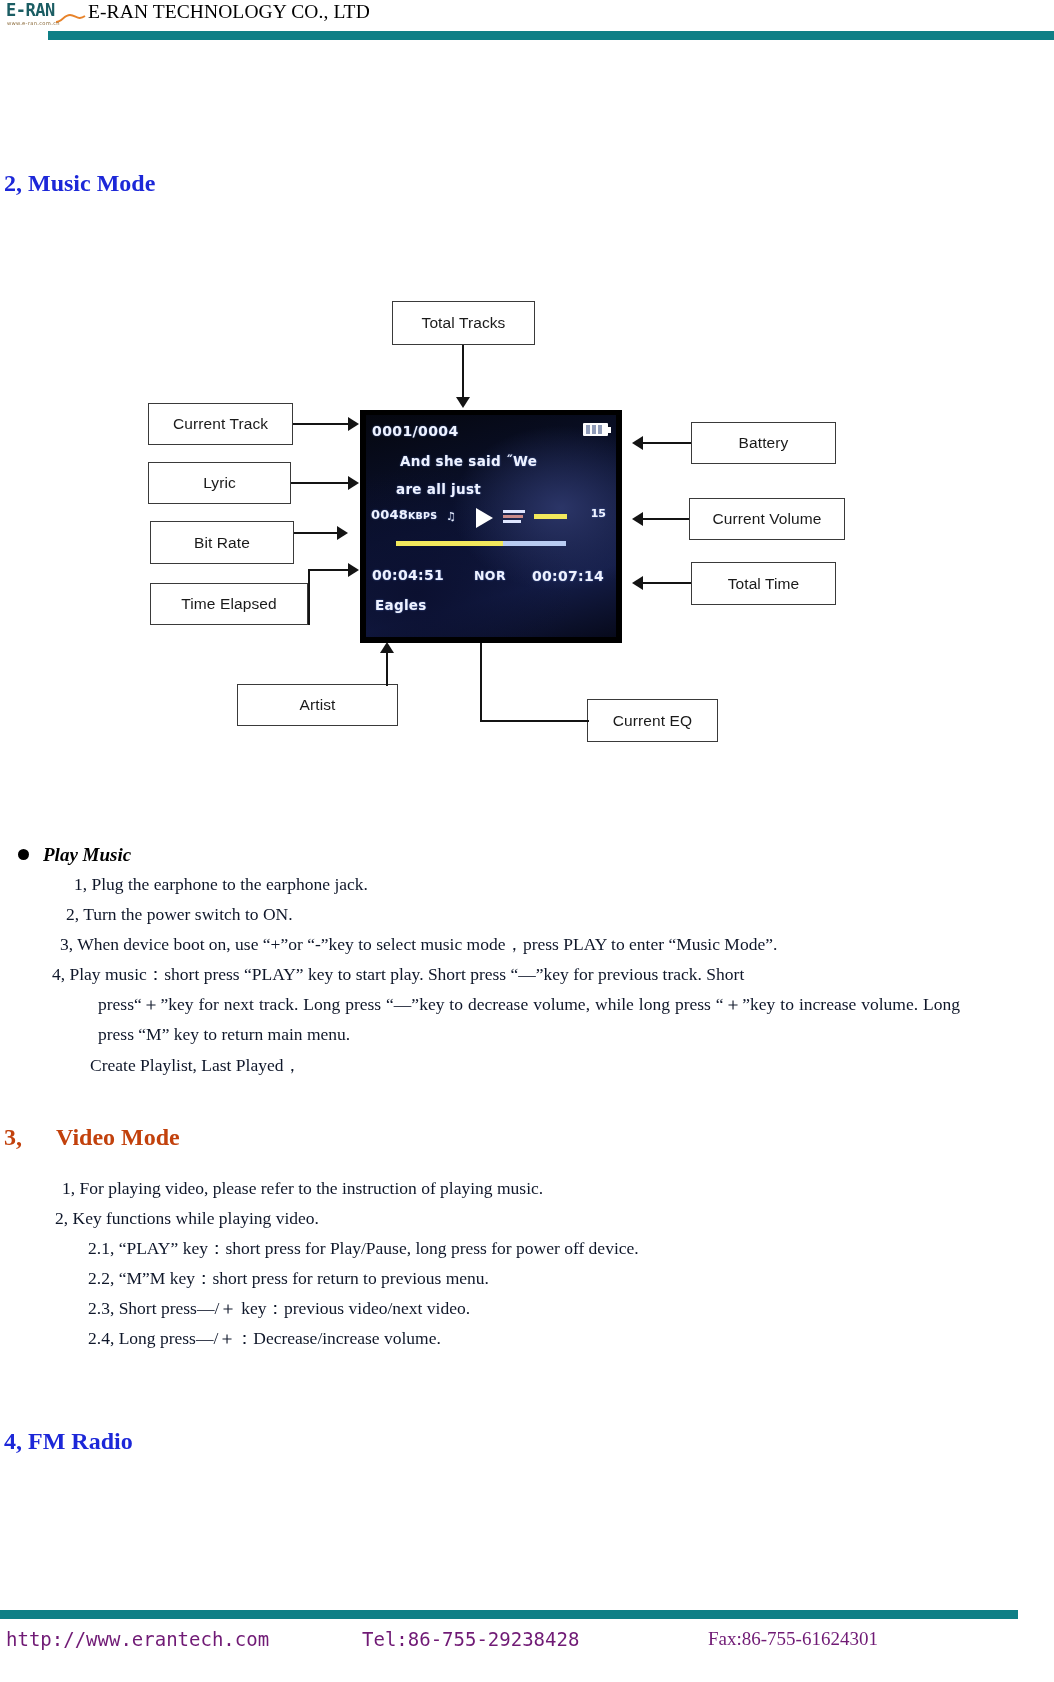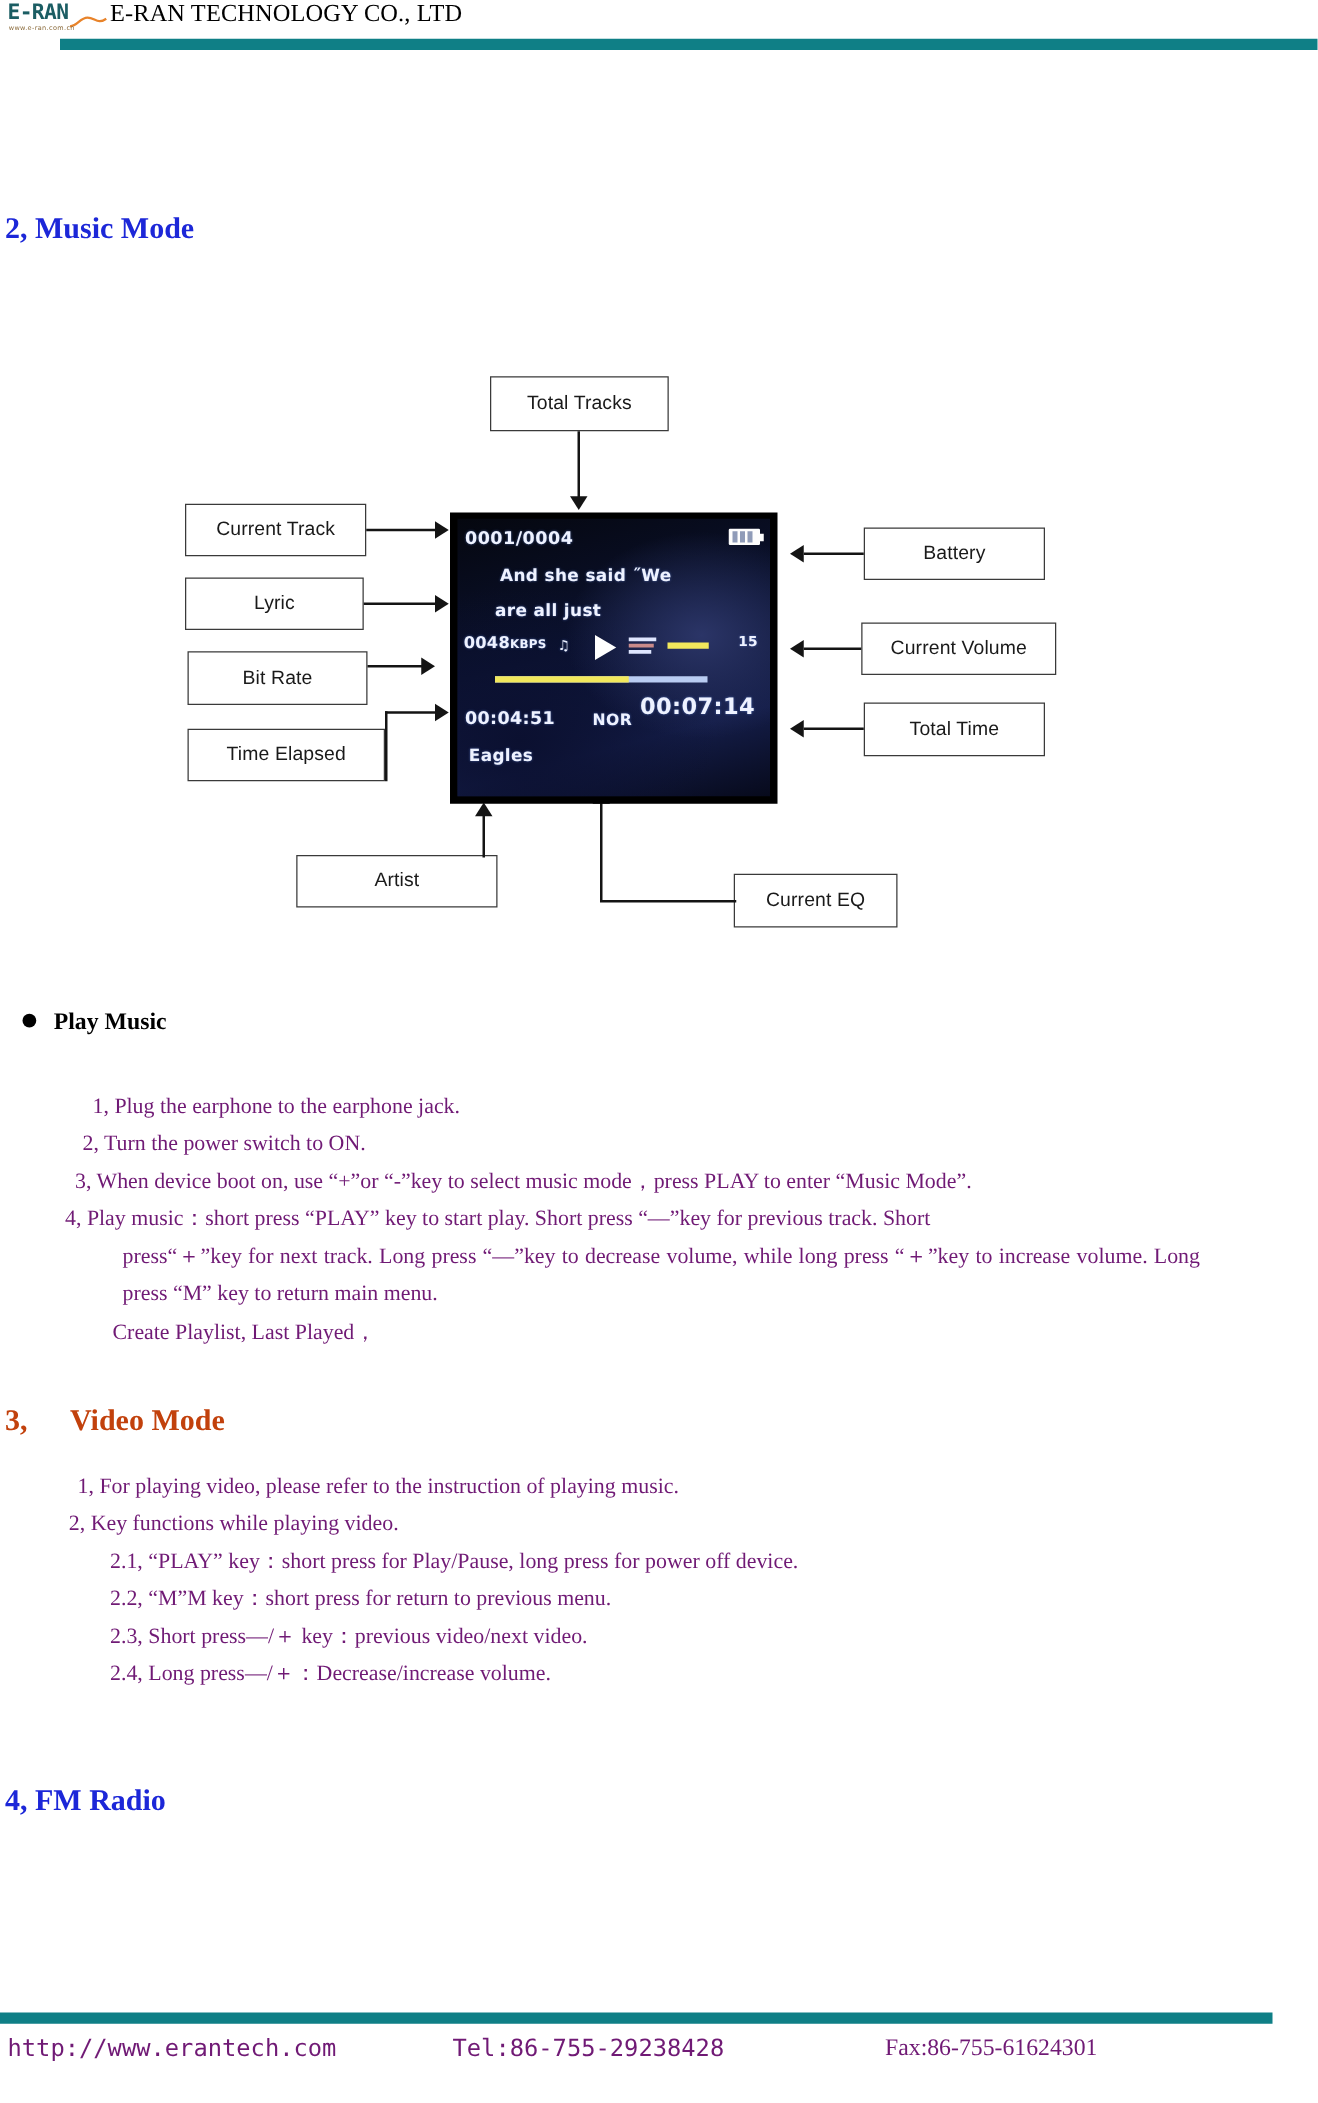--- a/index.html
+++ b/index.html
@@ -177,21 +177,21 @@
   .scr-text { position: absolute; white-space: nowrap; text-shadow: 0 0 2px rgba(120,160,255,0.55); }
   .track-no { left: 6px;  top: 8px;  font-size: 14px; letter-spacing: 0.4px; }
   .lyric-1  { left: 34px; top: 38px; font-size: 13.5px; letter-spacing: 0.3px; }
   .lyric-2  { left: 30px; top: 66px; font-size: 13.5px; letter-spacing: 0.3px; }
   .bitrate  { left: 5px;  top: 92px; font-size: 13px; letter-spacing: 0.2px; }
   .bitrate .unit { font-size: 9.5px; }
   .note-ico { left: 80px; top: 95px;  font-size: 11px; }
   .volume   { right: 10px; top: 92px; font-size: 11px; }
   .t-elapsed{ left: 6px;  top: 152px; font-size: 14px; letter-spacing: 0.3px; }
   .eqmode   { left: 108px;top: 153px; font-size: 12.5px; letter-spacing: 0.4px; }
-  .t-total  { right: 12px;top: 140px; font-size: 18px; letter-spacing: 0.3px; }
+  .t-total  { right: 12px;top: 153px; font-size: 14px; letter-spacing: 0.3px; }
   .artist-n { left: 9px;  top: 182px; font-size: 13.5px; letter-spacing: 0.3px; }
 
   .play-tri {
     position: absolute;
     left: 110px; top: 93px;
     width: 0; height: 0;
     border-top: 10px solid transparent;
     border-bottom: 10px solid transparent;
     border-left: 17px solid #ffffff;
   }
@@ -229,39 +229,40 @@
     position:absolute; top:2px; width:4px; height:9px;
     background:#8f9bb8;
   }
   .batt i:nth-child(1){ left:3px; }
   .batt i:nth-child(2){ left:9px; }
   .batt i:nth-child(3){ left:15px; }
 
   
   .bullet-head {
     position: absolute;
-    left: 18px; top: 807px;
+    left: 18px; top: 844px;
     font-size: 19px;
     font-weight: bold;
     white-space: nowrap;
+    font-style: italic;
   }
   .bullet-head .dot {
     display: inline-block;
     width: 11px; height: 11px;
     border-radius: 50%;
     background: #000;
     margin-right: 14px;
     vertical-align: 1px;
   }
 
   .para {
     position: absolute;
     font-size: 17.5px;
     line-height: 30px;
-    color: #701a75;
+    color: #0f172a;
   }
   .para.just { text-align: justify; text-align-last: left; }
 
   #p1 { left: 74px;  top: 869px;  width: 900px; }
   #p2 { left: 66px;  top: 899px;  width: 900px; }
   #p3 { left: 60px;  top: 929px;  width: 930px; }
   #p4 { left: 52px;  top: 959px;  width: 908px; }
   #p4 .indent { display: block; padding-left: 46px; }
   #p5 { left: 60px;  top: 1050px; width: 900px; }
   #p5 .indent { display: block; padding-left: 30px; }

